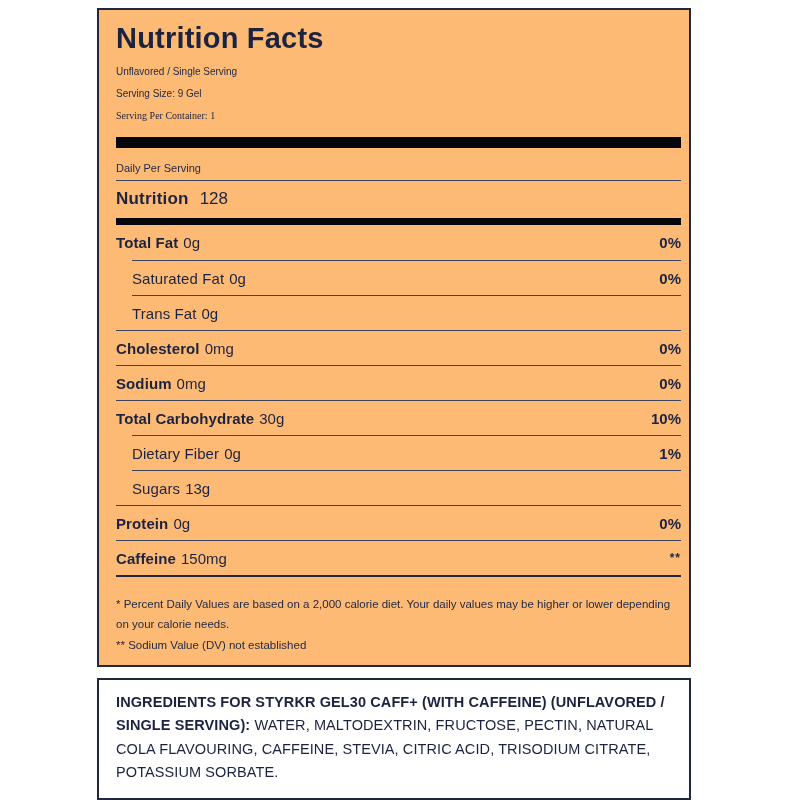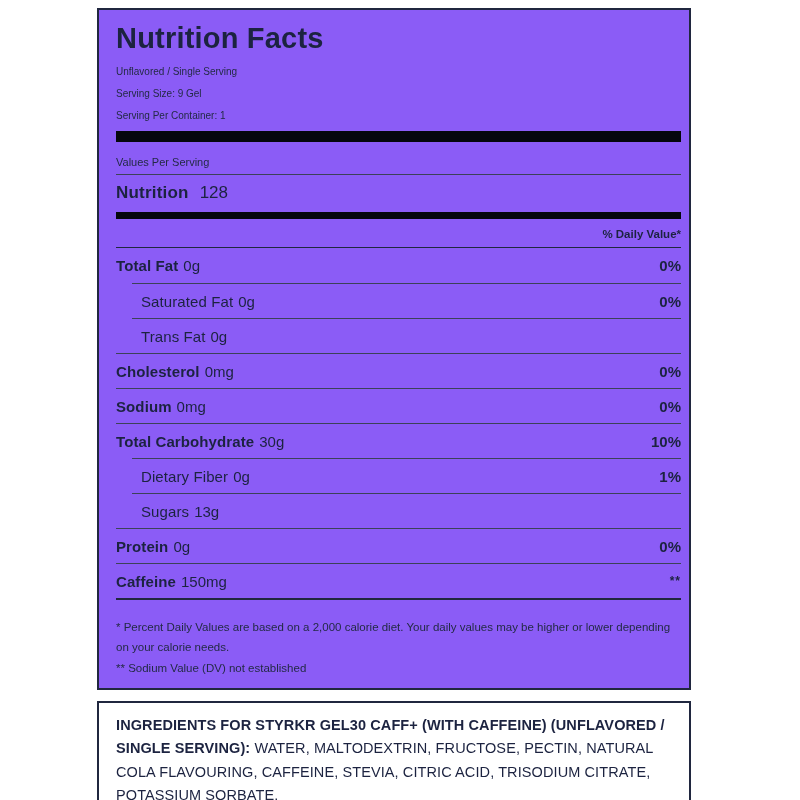--- a/index.html
+++ b/index.html
@@ -9,31 +9,31 @@
     font-family: "Liberation Sans", sans-serif;
     color: #1c2340;
     overflow: hidden;
   }
   .sheet { width: 594px; margin: 8px 0 0 97px; }
 
   
   .nf-box {
     border: 2px solid #20273f;
     padding: 12px 8px 10px 17px;
-    background: #8b5cf6;
+    background: #fdba74;
   }
   .nf-title {
     font-size: 29px;
     font-weight: bold;
     letter-spacing: 0.2px;
     line-height: 1.15;
     margin-bottom: 12px;
   }
   .nf-subline { font-size: 10px; line-height: 1.0; margin-bottom: 12px; color: #232a45; }
-  .nf-subline.last { margin-bottom: 10px; }
+  .nf-subline.last { margin-bottom: 16px; font-family: Liberation Serif, serif; }
 
   .thickbar { background: #05070d; height: 11px; width: 100%; margin: 4px 0 14px 0; }
   .thickbar.thin2 { height: 7px; margin: 7px 0 0 0; }
 
   .aps {
     font-size: 11px; color: #232a45;
     padding-bottom: 6px;
     border-bottom: 1px solid #3c4257;
   }
   .calories-row {
@@ -54,21 +54,21 @@
   .nrow {
     display: flex; justify-content: space-between; align-items: center;
     padding: 8.5px 0;
     font-size: 15px;
     border-top: 1px solid #3c4257;
     min-height: 35px;
   }
   .nrow.first { border-top: none; }
   .nrow.sub { margin-left: 16px; }
   .nrow .nm { font-weight: bold; letter-spacing: 0.1px; }
-  .nrow.sub .nm { font-weight: normal; margin-left: 9px; }
+  .nrow.sub .nm { font-weight: normal; }
   .nrow .amt { font-weight: normal; margin-left: 5px; }
   .nrow .dv { font-weight: bold; }
   .nrow .dv.small { font-size: 12px; align-self: flex-start; margin-top: 1px; letter-spacing: 1px; }
 
   .footnotes {
     border-top: 2px solid #20273f;
     padding-top: 17px;
     font-size: 11.5px;
     line-height: 1.75;
     color: #232a45;
@@ -92,30 +92,29 @@
 <div class="sheet">
 
   <div class="nf-box">
     <div class="nf-title">Nutrition Facts</div>
     <div class="nf-subline">Unflavored / Single Serving</div>
     <div class="nf-subline">Serving Size: 9 Gel</div>
     <div class="nf-subline last">Serving Per Container: 1</div>
 
     <div class="thickbar"></div>
 
-    <div class="aps">Values Per Serving</div>
+    <div class="aps">Daily Per Serving</div>
 
     <div class="calories-row">
       <span class="cal-label">Nutrition</span>
       <span class="cal-value">128</span>
     </div>
 
     <div class="thickbar thin2"></div>
 
-    <div class="dv-header">% Daily Value*</div>
 
     <div class="nrow first">
       <div><span class="nm">Total Fat</span><span class="amt">0g</span></div>
       <span class="dv">0%</span>
     </div>
     <div class="nrow sub">
       <div><span class="nm">Saturated Fat</span><span class="amt">0g</span></div>
       <span class="dv">0%</span>
     </div>
     <div class="nrow sub">

